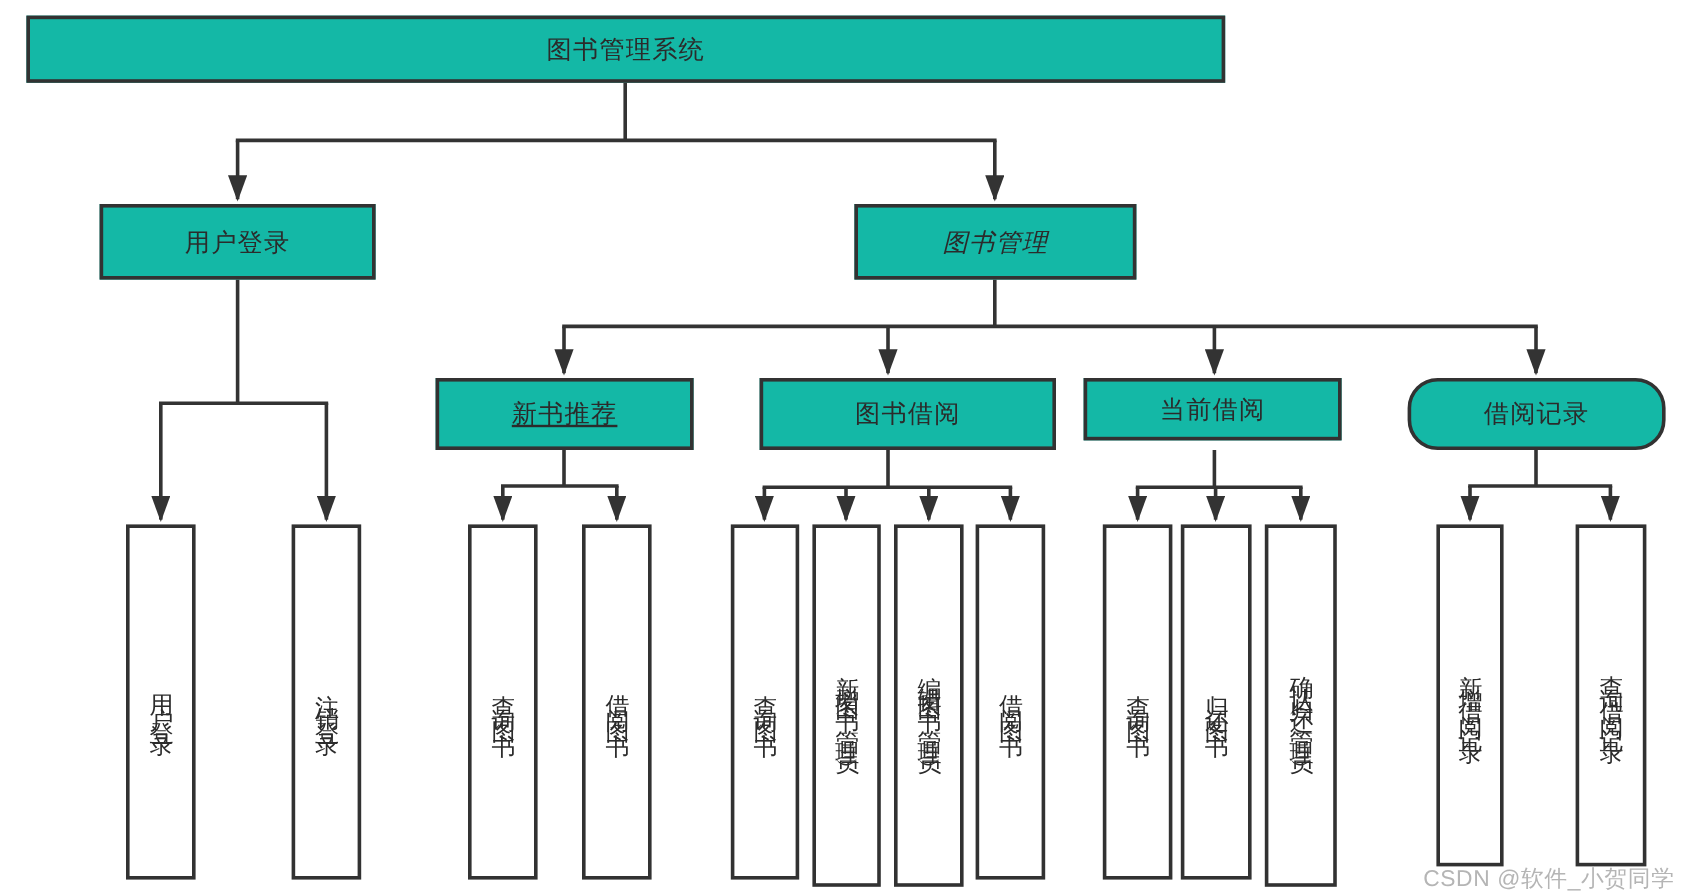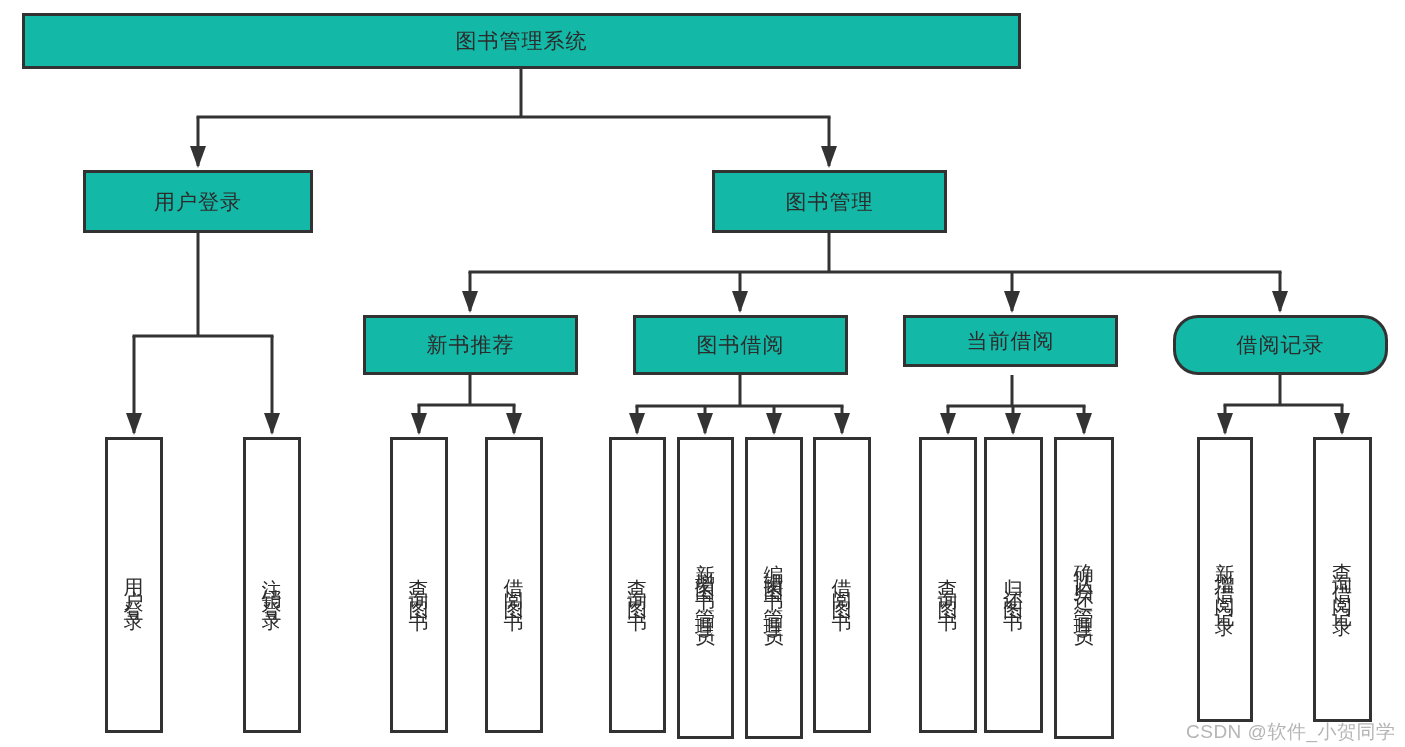--- a/index.html
+++ b/index.html
@@ -112,24 +112,24 @@
       <path d="M1280 375 V405"></path>
       <path d="M1223.5 405 H1343.5"></path>
       <path d="M1225 405 V433" marker-end="url(#arrow)"></path>
       <path d="M1342 405 V433" marker-end="url(#arrow)"></path>
     </g>
   </svg>
 
   <div class="node" style="left:22px; top:13px; width:999px; height:56px;">图书管理系统</div>
 
   <div class="node" style="left:83px; top:170px; width:230px; height:63px;">用户登录</div>
-  <div class="node" style="left:712px; top:170px; width:235px; height:63px;">图书管理</div>
+  <div class="node" style="left:712px; top:170px; width:235px; height:63px;font-style:italic;">图书管理</div>
 
-  <div class="node" style="left:363px; top:315px; width:215px; height:60px;">新书推荐</div>
-  <div class="node" style="left:633px; top:315px; width:215px; height:60px;font-family:Liberation Serif, serif;">图书借阅</div>
+  <div class="node" style="left:363px; top:315px; width:215px; height:60px;text-decoration:underline;">新书推荐</div>
+  <div class="node" style="left:633px; top:315px; width:247px; height:60px;font-family:Liberation Serif, serif;">图书借阅</div>
   <div class="node" style="left:903px; top:315px; width:215px; height:52px;">当前借阅</div>
   <div class="node" style="left:1173px; top:315px; width:215px; height:60px;border-radius:25px;">借阅记录</div>
 
   <div class="vnode" style="left:105px; top:437px; width:58px; height:296px;">
     <span class="vtext">用户登录</span>
   </div>
   <div class="vnode" style="left:243px; top:437px; width:58px; height:296px;">
     <span class="vtext">注销登录</span>
   </div>
 

